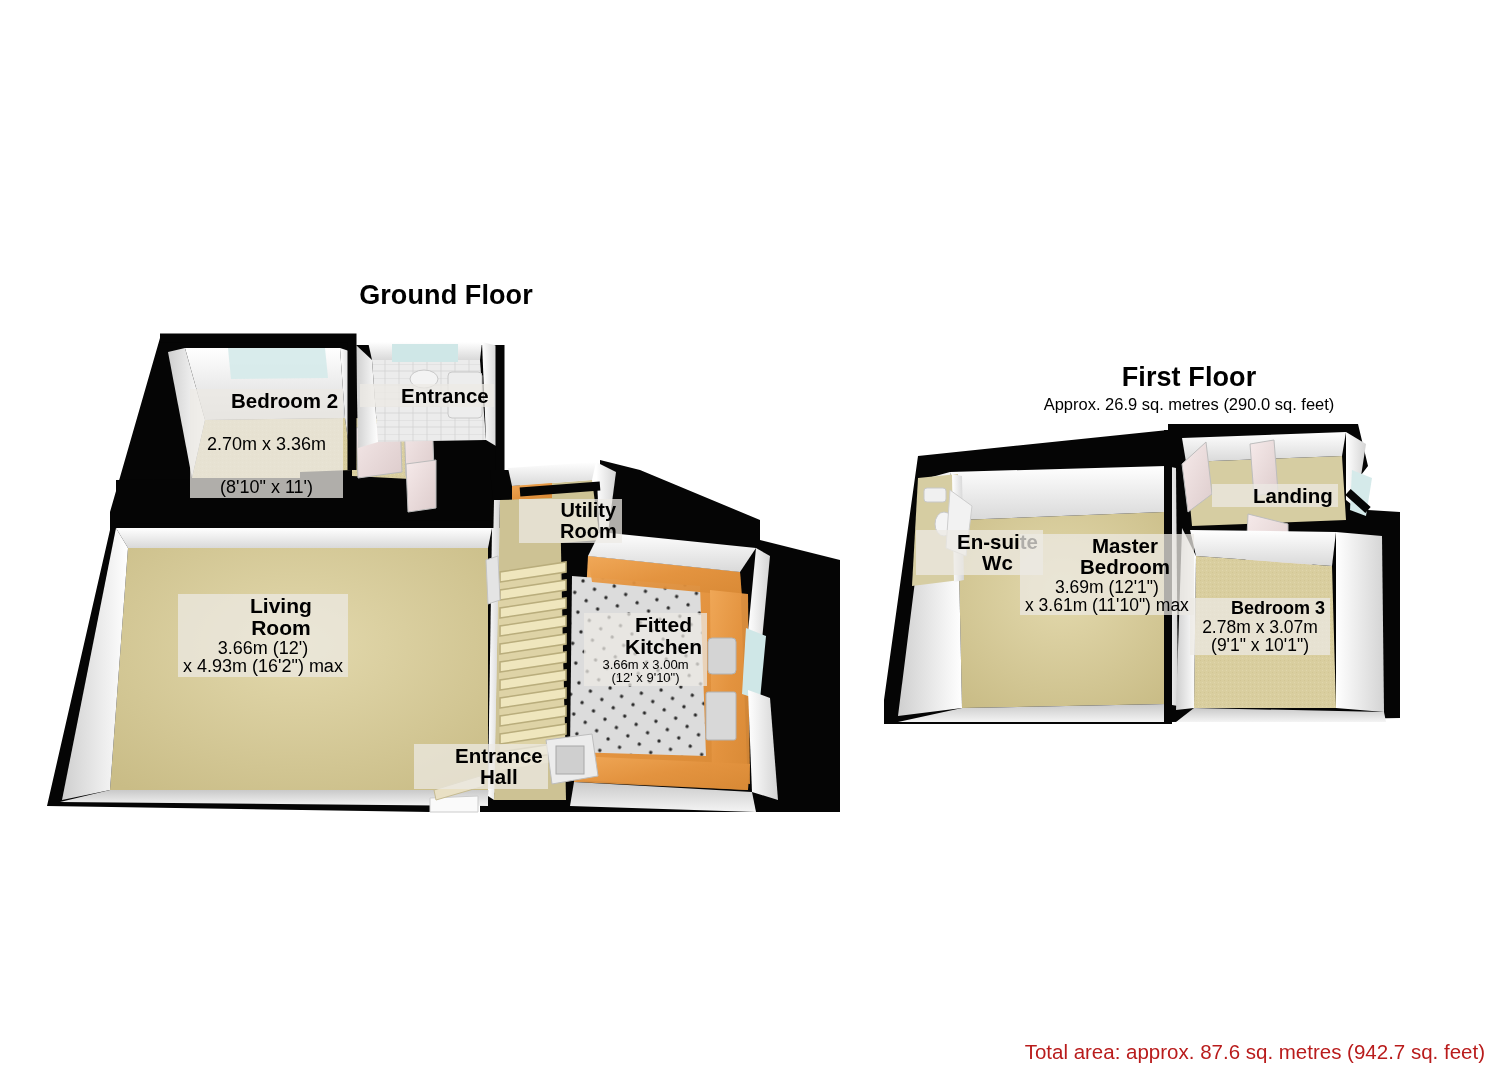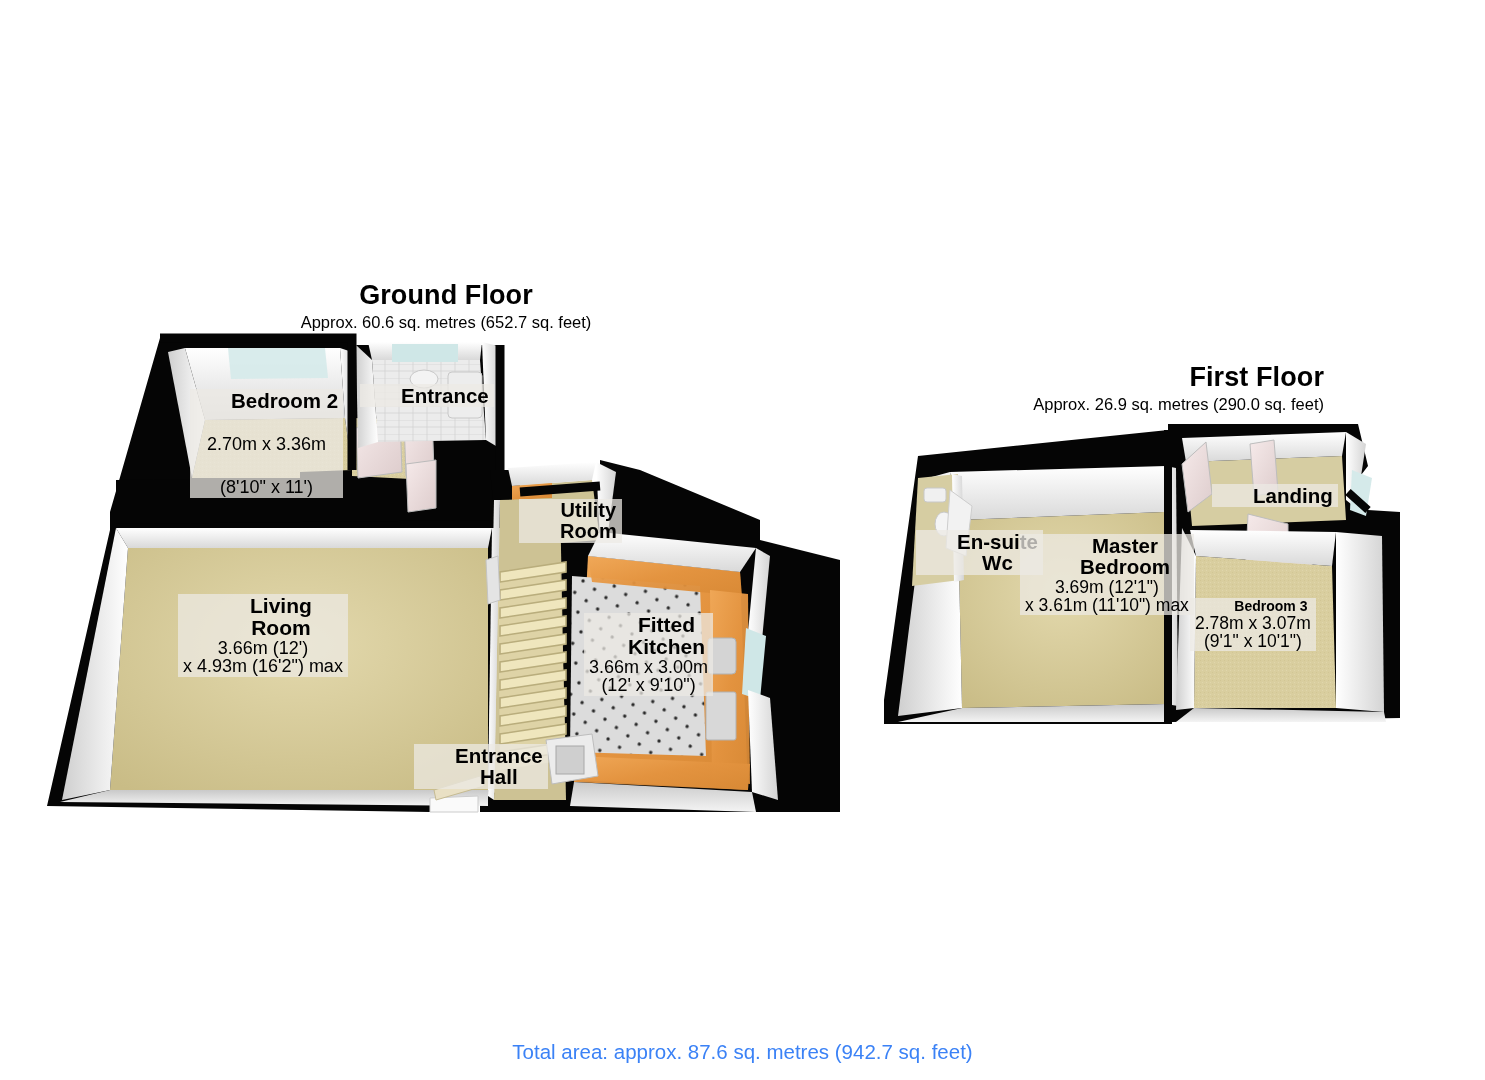--- a/index.html
+++ b/index.html
@@ -35,30 +35,30 @@
     white-space: nowrap;
   }
   .floor-title .ft-area {
     font-size: 16.5px;
     font-weight: normal;
     line-height: 21px;
     white-space: nowrap;
     margin-top: 2px;
   }
   #gf-title { left: 236px; top: 280px; width: 420px; }
-  #ff-title { left: 904px; top: 362px; width: 420px; text-align: right; }
+  #ff-title { left: 979px; top: 362px; width: 420px; }
 
   .total-area {
     position: absolute;
     left: 0;
     top: 1040px;
     width: 1485px;
-    text-align: center;
+    text-align: right;
     font-size: 20.5px;
-    color: #3b82f6;
+    color: #b91c1c;
     white-space: nowrap;
   }
 
   
   .room-label {
     position: absolute;
     text-align: center;
     color: #000;
     background: rgba(236,234,228,0.74);
     padding: 1px 5px;
@@ -86,37 +86,37 @@
 
   #lbl-living { left: 178px; top: 594px; }
   #lbl-living .rl-name { font-size: 21px; }
   #lbl-living .rl-dims { font-size: 18px; }
 
   #lbl-utility { left: 519px; top: 499px; }
   #lbl-utility .rl-name { font-size: 20px; }
 
   #lbl-kitchen { left: 584px; top: 613px; }
   #lbl-kitchen .rl-name { font-size: 21px; }
-  #lbl-kitchen .rl-dims { font-size: 18px; }
+  #lbl-kitchen .rl-dims { font-size: 13px; }
 
   #lbl-entrance { left: 414px; top: 744px; }
   #lbl-entrance .rl-name { font-size: 20.5px; }
 
   #lbl-ensuite { left: 916px; top: 530px; }
   #lbl-ensuite .rl-name { font-size: 20.5px; }
 
   #lbl-master { left: 1020px; top: 534px; text-align: left; }
   #lbl-master .rl-name { font-size: 20.5px; text-align: center; }
   #lbl-master .rl-dims { font-size: 17.5px; text-align: center; }
 
   #lbl-landing { left: 1212px; top: 484px; }
   #lbl-landing .rl-name { font-size: 20.5px; }
 
   #lbl-bedroom3 { left: 1190px; top: 598px; }
-  #lbl-bedroom3 .rl-name { font-size: 14px; }
+  #lbl-bedroom3 .rl-name { font-size: 18px; }
   #lbl-bedroom3 .rl-dims { font-size: 17.5px; }
 
   svg.plan {
     position: absolute;
     left: 0;
     top: 0;
     width: 1485px;
     height: 1080px;
   }
 </style>
@@ -293,21 +293,20 @@
       <polygon points="1182,528 1196,556 1194,708 1176,710" fill="url(#wallW)"></polygon>
       <polygon points="1336,532 1382,536 1384,712 1336,708" fill="url(#wallE)"></polygon>
       <polygon points="1194,708 1384,712 1386,722 1176,722" fill="url(#wallS)"></polygon>
 
       <path d="M1168 430 L1168 724 M1348 492 L1368 510" fill="none" stroke="#050505" stroke-width="8"></path>
     </g>
   </svg>
 
   <div class="floor-title" id="gf-title">
     <div class="ft-name">Ground Floor</div>
-    <div class="ft-area">Approx. 60.6 sq. metres (652.7 sq. feet)</div>
   </div>
 
   <div class="floor-title" id="ff-title">
     <div class="ft-name">First Floor</div>
     <div class="ft-area">Approx. 26.9 sq. metres (290.0 sq. feet)</div>
   </div>
 
   <div class="room-label" id="lbl-bedroom2">
     <span class="rl-name">Bedroom 2</span>
     <span class="rl-dims">2.70m x 3.36m</span>

